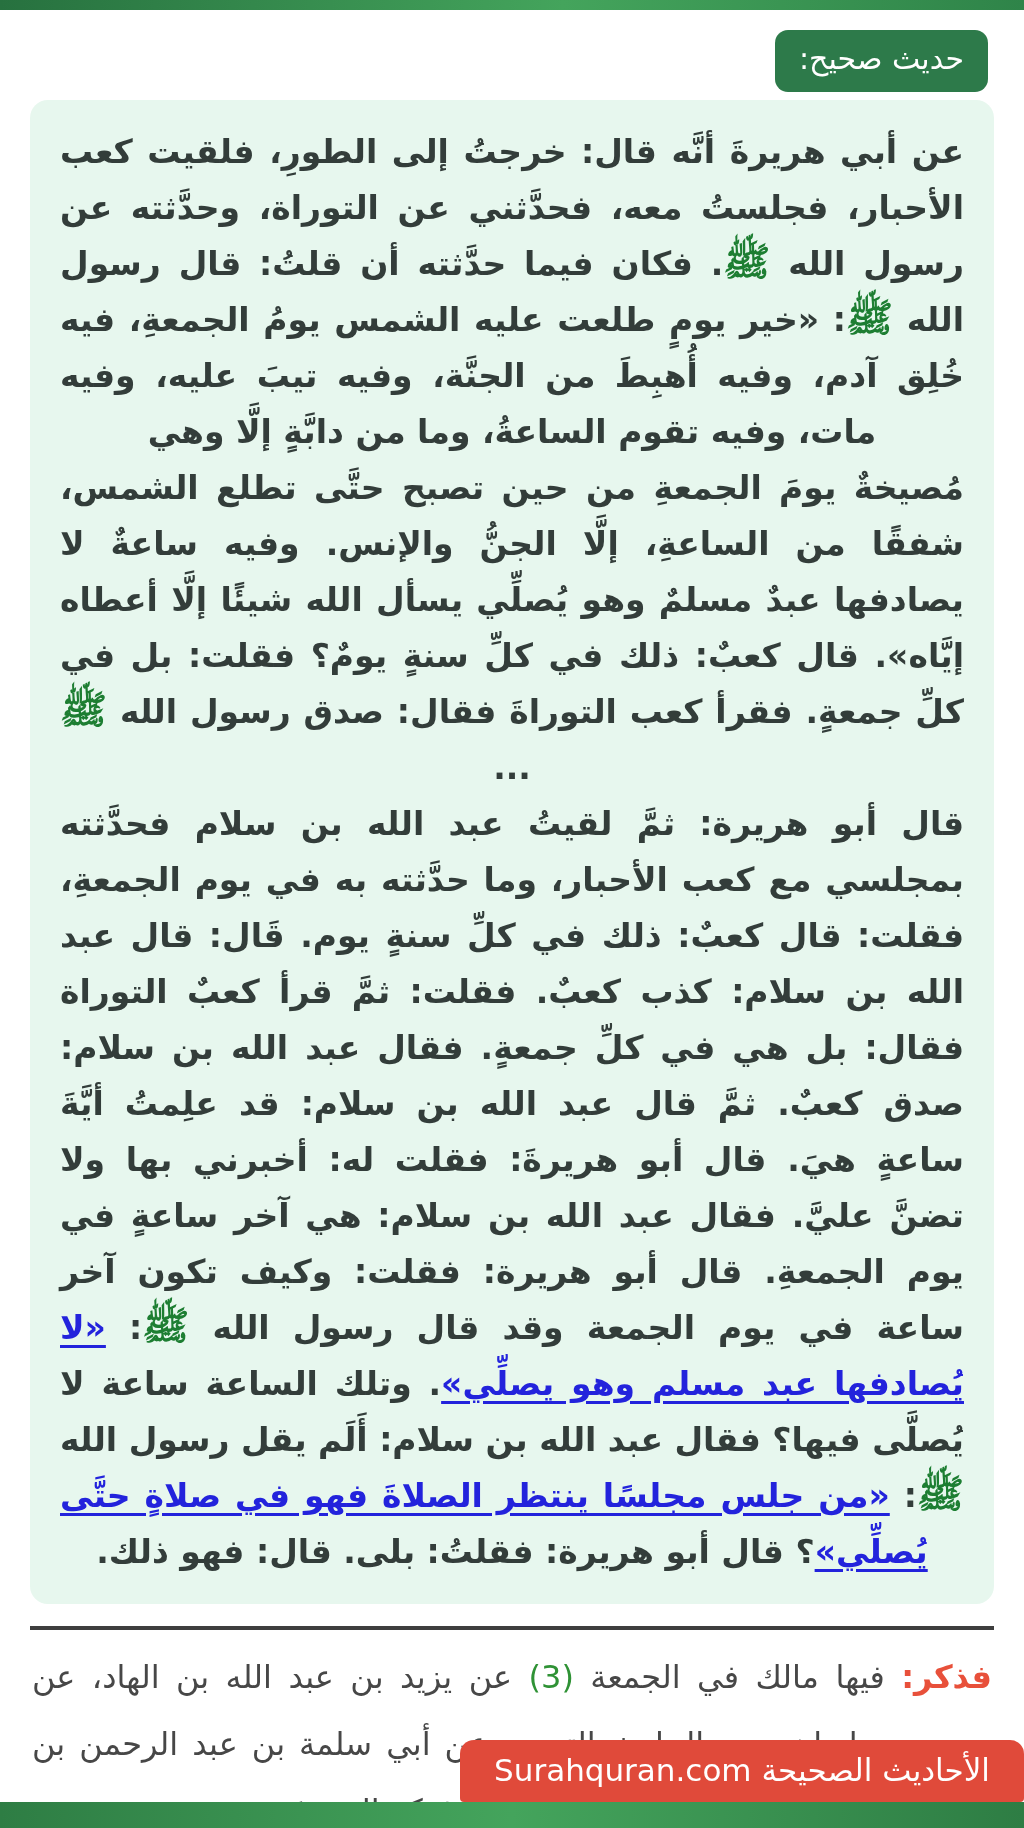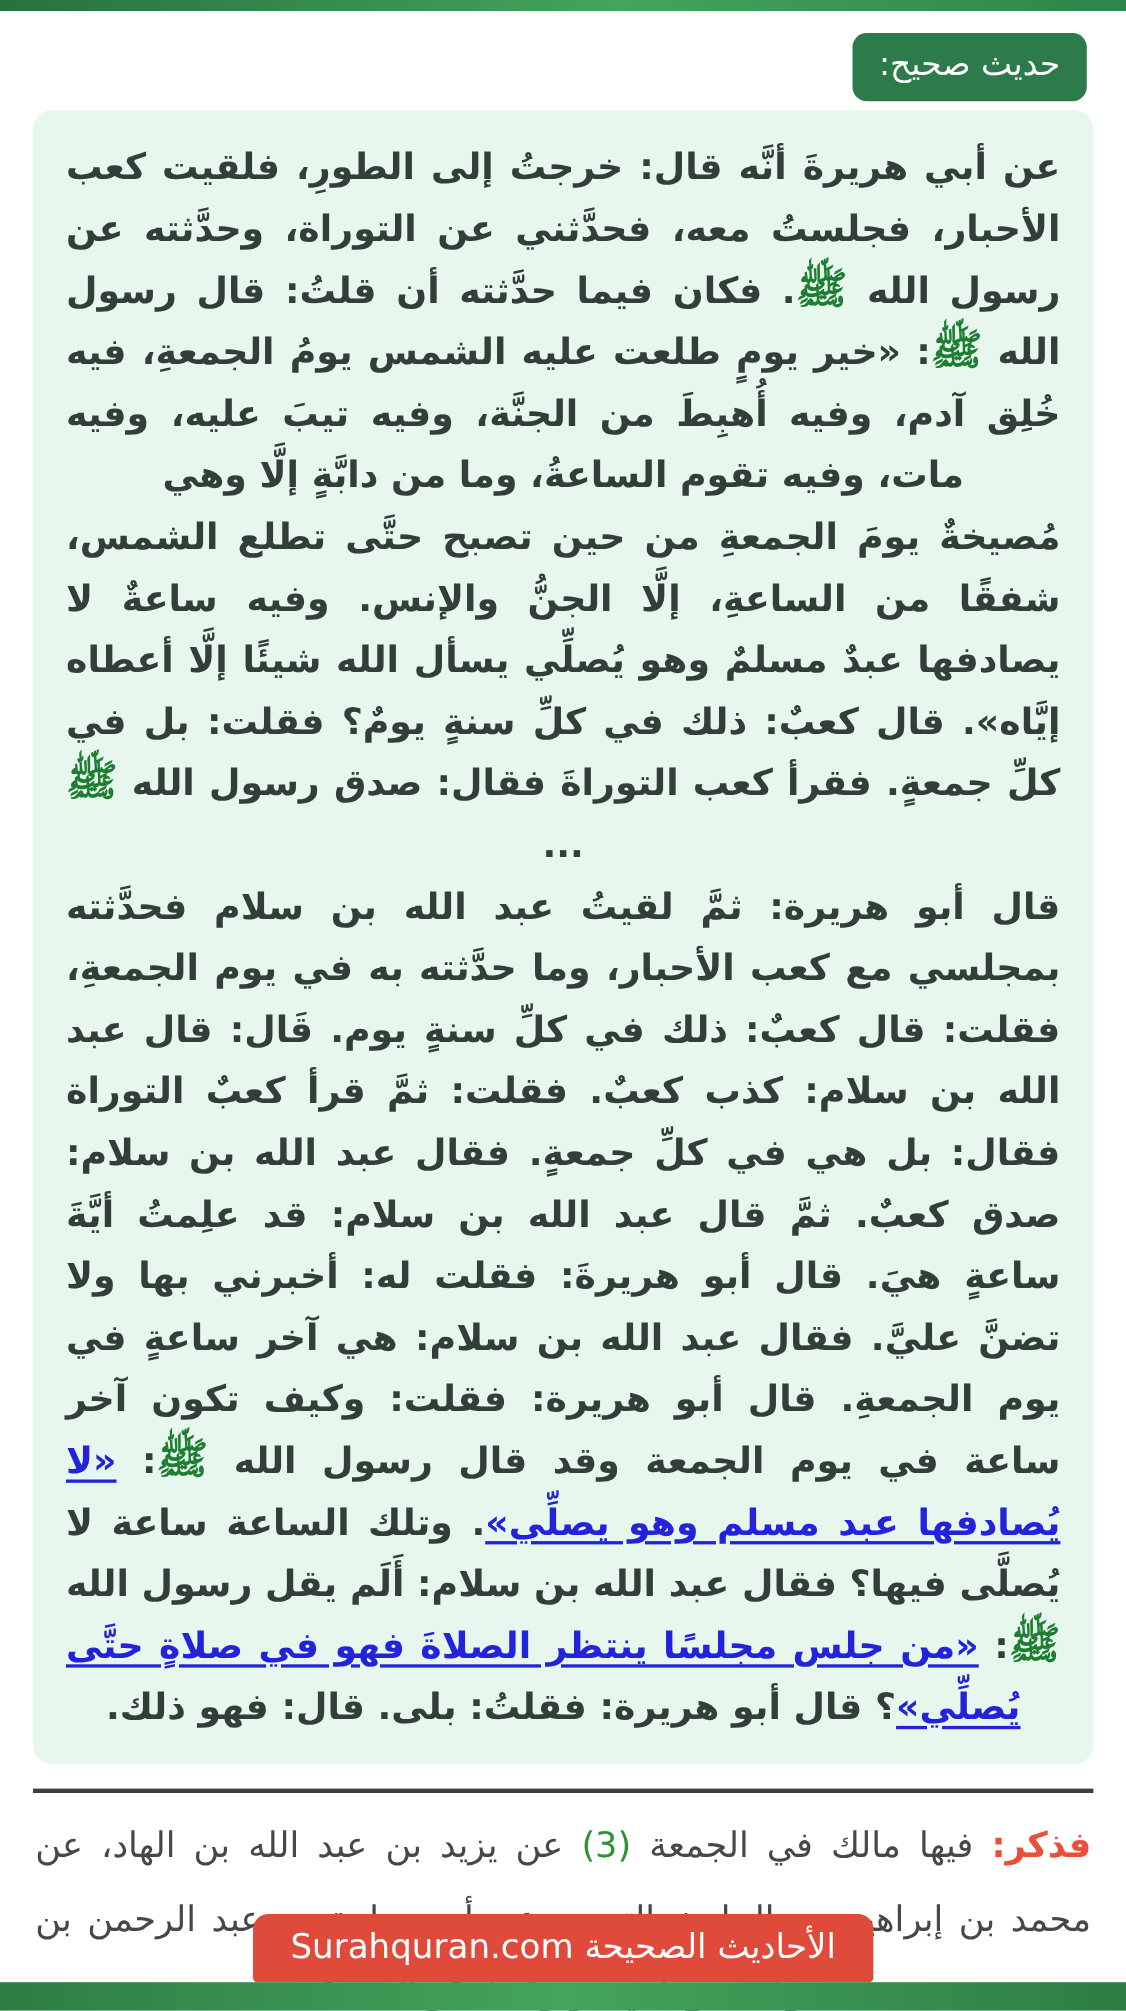--- a/index.html
+++ b/index.html
@@ -89,21 +89,20 @@
   }
   .grade{
     color:var(--grade-red);
     font-weight:bold;
   }
   .footer-wrap{
     position:absolute;
     bottom:26px;
     left:0;
     right:0;
-    text-align:center;
   }
   .footer-btn{
     display:inline-block;
     background:var(--button-red);
     color:#ffffff;
     font-size:31px;
     line-height:1;
     padding:15px 34px 16px 34px;
     border-radius:14px 14px 4px 4px;
     cursor:pointer;

